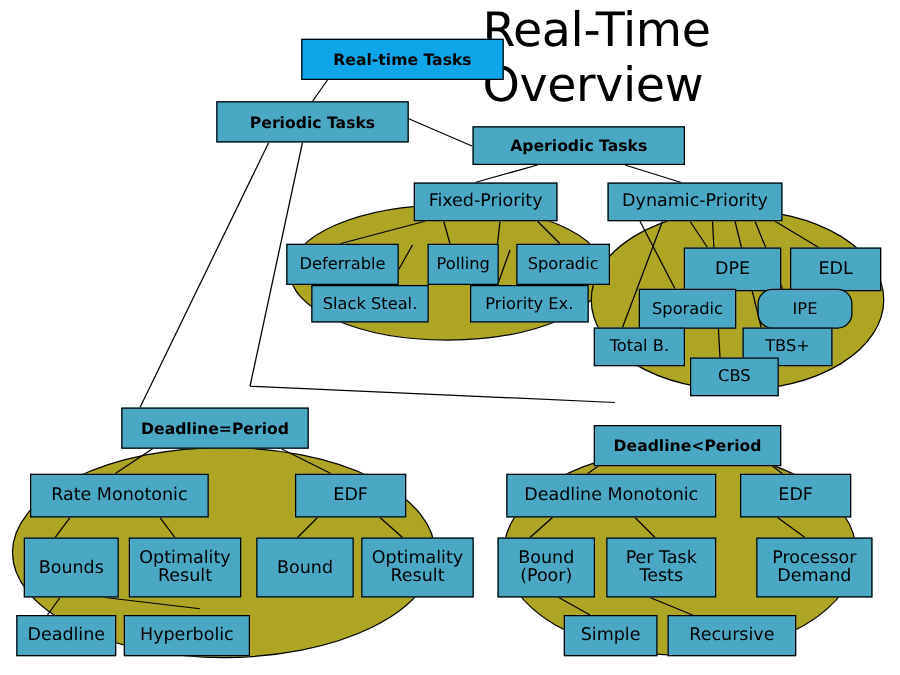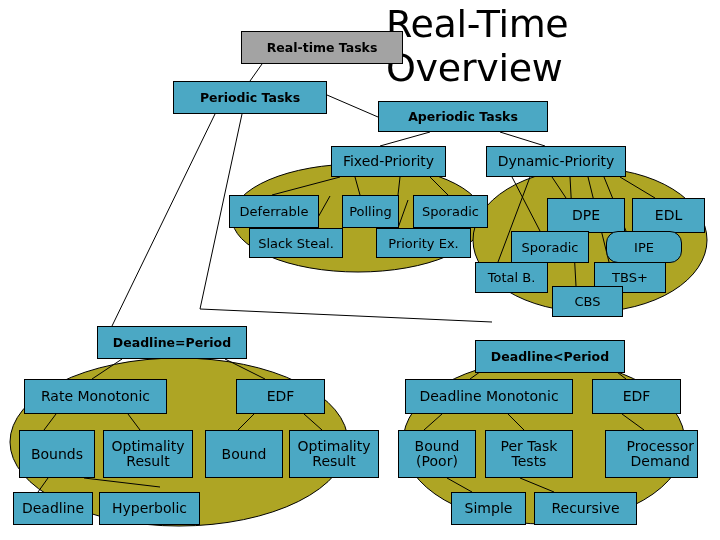--- a/index.html
+++ b/index.html
@@ -111,21 +111,21 @@
       <line x1="498" y1="359" x2="470" y2="379" stroke="#000000" stroke-width="1"></line>
       <line x1="600" y1="359" x2="626" y2="379" stroke="#000000" stroke-width="1"></line>
       <line x1="442" y1="414" x2="424" y2="430" stroke="#000000" stroke-width="1"></line>
       <line x1="508" y1="414" x2="524" y2="430" stroke="#000000" stroke-width="1"></line>
       <line x1="622" y1="414" x2="644" y2="430" stroke="#000000" stroke-width="1"></line>
       <line x1="447" y1="478" x2="472" y2="492" stroke="#000000" stroke-width="1"></line>
       <line x1="520" y1="478" x2="554" y2="492" stroke="#000000" stroke-width="1"></line>
     </svg>
 
   <div id="box-layer" class="layer" style="position:absolute;">
-      <div class="box bold" style="left: 241px; top: 31px; width: 162px; height: 33px; background: #a3a3a3; border-color: rgb(0, 0, 0); color: rgb(0, 0, 0);"><span>Real-time Tasks</span></div>
+      <div class="box bold" style="left: 241px; top: 31px; width: 162px; height: 33px; background: #0ea5e9; border-color: rgb(0, 0, 0); color: rgb(0, 0, 0);"><span>Real-time Tasks</span></div>
       <div class="box bold" style="left: 173px; top: 81px; width: 154px; height: 33px; background: rgb(75, 168, 196); border-color: rgb(0, 0, 0); color: rgb(0, 0, 0);"><span>Periodic Tasks</span></div>
       <div class="box bold" style="left: 378px; top: 101px; width: 170px; height: 31px; background: rgb(75, 168, 196); border-color: rgb(0, 0, 0); color: rgb(0, 0, 0);"><span>Aperiodic Tasks</span></div>
       <div class="box f14" style="left: 331px; top: 146px; width: 115px; height: 31px; background: rgb(75, 168, 196); border-color: rgb(0, 0, 0); color: rgb(0, 0, 0);"><span>Fixed-Priority</span></div>
       <div class="box f13" style="left: 229px; top: 195px; width: 90px; height: 33px; background: rgb(75, 168, 196); border-color: rgb(0, 0, 0); color: rgb(0, 0, 0);"><span>Deferrable</span></div>
       <div class="box f13" style="left: 342px; top: 195px; width: 57px; height: 33px; background: rgb(75, 168, 196); border-color: rgb(0, 0, 0); color: rgb(0, 0, 0);"><span>Polling</span></div>
       <div class="box f13" style="left: 413px; top: 195px; width: 75px; height: 33px; background: rgb(75, 168, 196); border-color: rgb(0, 0, 0); color: rgb(0, 0, 0);"><span>Sporadic</span></div>
       <div class="box f13" style="left: 249px; top: 228px; width: 94px; height: 30px; background: rgb(75, 168, 196); border-color: rgb(0, 0, 0); color: rgb(0, 0, 0);"><span>Slack Steal.</span></div>
       <div class="box f13" style="left: 376px; top: 228px; width: 95px; height: 30px; background: rgb(75, 168, 196); border-color: rgb(0, 0, 0); color: rgb(0, 0, 0);"><span>Priority Ex.</span></div>
       <div class="box f14" style="left: 486px; top: 146px; width: 140px; height: 31px; background: rgb(75, 168, 196); border-color: rgb(0, 0, 0); color: rgb(0, 0, 0);"><span>Dynamic-Priority</span></div>
       <div class="box f14" style="left: 547px; top: 198px; width: 78px; height: 35px; background: rgb(75, 168, 196); border-color: rgb(0, 0, 0); color: rgb(0, 0, 0);"><span>DPE</span></div>
@@ -146,19 +146,19 @@
 Result</span></div>
       <div class="box f14" style="left: 13px; top: 492px; width: 80px; height: 33px; background: rgb(75, 168, 196); border-color: rgb(0, 0, 0); color: rgb(0, 0, 0);"><span>Deadline</span></div>
       <div class="box f14" style="left: 99px; top: 492px; width: 101px; height: 33px; background: rgb(75, 168, 196); border-color: rgb(0, 0, 0); color: rgb(0, 0, 0);"><span>Hyperbolic</span></div>
       <div class="box bold" style="left: 475px; top: 326px; width: 150px; height: 33px; background: rgb(75, 168, 196); border-color: rgb(0, 0, 0); color: rgb(0, 0, 0); margin-top: 14px;"><span>Deadline&lt;Period</span></div>
       <div class="box f14" style="left: 405px; top: 379px; width: 168px; height: 35px; background: rgb(75, 168, 196); border-color: rgb(0, 0, 0); color: rgb(0, 0, 0);"><span>Deadline Monotonic</span></div>
       <div class="box f14" style="left: 592px; top: 379px; width: 89px; height: 35px; background: rgb(75, 168, 196); border-color: rgb(0, 0, 0); color: rgb(0, 0, 0);"><span>EDF</span></div>
       <div class="box f14" style="left: 398px; top: 430px; width: 78px; height: 48px; background: rgb(75, 168, 196); border-color: rgb(0, 0, 0); color: rgb(0, 0, 0);"><span>Bound
 (Poor)</span></div>
       <div class="box f14" style="left: 485px; top: 430px; width: 88px; height: 48px; background: rgb(75, 168, 196); border-color: rgb(0, 0, 0); color: rgb(0, 0, 0);"><span>Per Task
 Tests</span></div>
-      <div class="box f14" style="left: 605px; top: 430px; width: 93px; height: 48px; background: rgb(75, 168, 196); border-color: rgb(0, 0, 0); color: rgb(0, 0, 0); justify-content: flex-end;"><span>Processor
+      <div class="box f14" style="left: 605px; top: 430px; width: 93px; height: 48px; background: rgb(75, 168, 196); border-color: rgb(0, 0, 0); color: rgb(0, 0, 0);"><span>Processor
 Demand</span></div>
       <div class="box f14" style="left: 451px; top: 492px; width: 75px; height: 33px; background: rgb(75, 168, 196); border-color: rgb(0, 0, 0); color: rgb(0, 0, 0);"><span>Simple</span></div>
       <div class="box f14" style="left: 534px; top: 492px; width: 103px; height: 33px; background: rgb(75, 168, 196); border-color: rgb(0, 0, 0); color: rgb(0, 0, 0);"><span>Recursive</span></div>
     </div>
 
 </div>
 
 </body></html>

